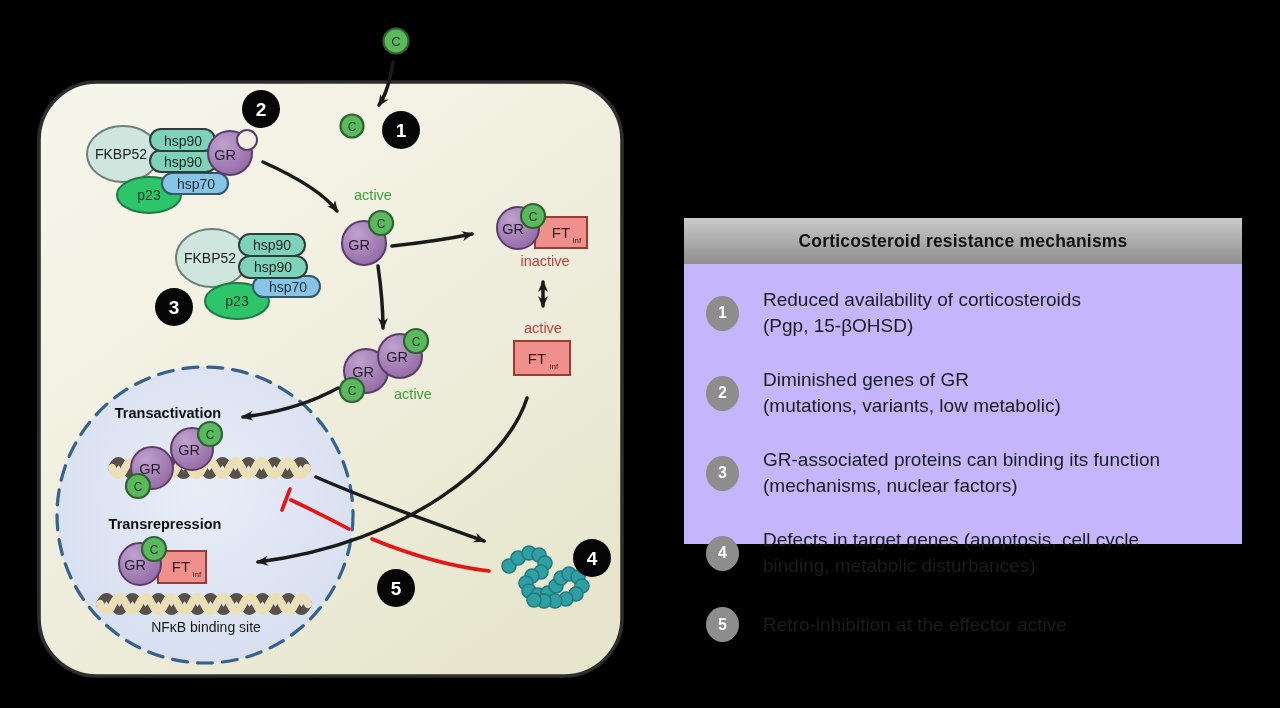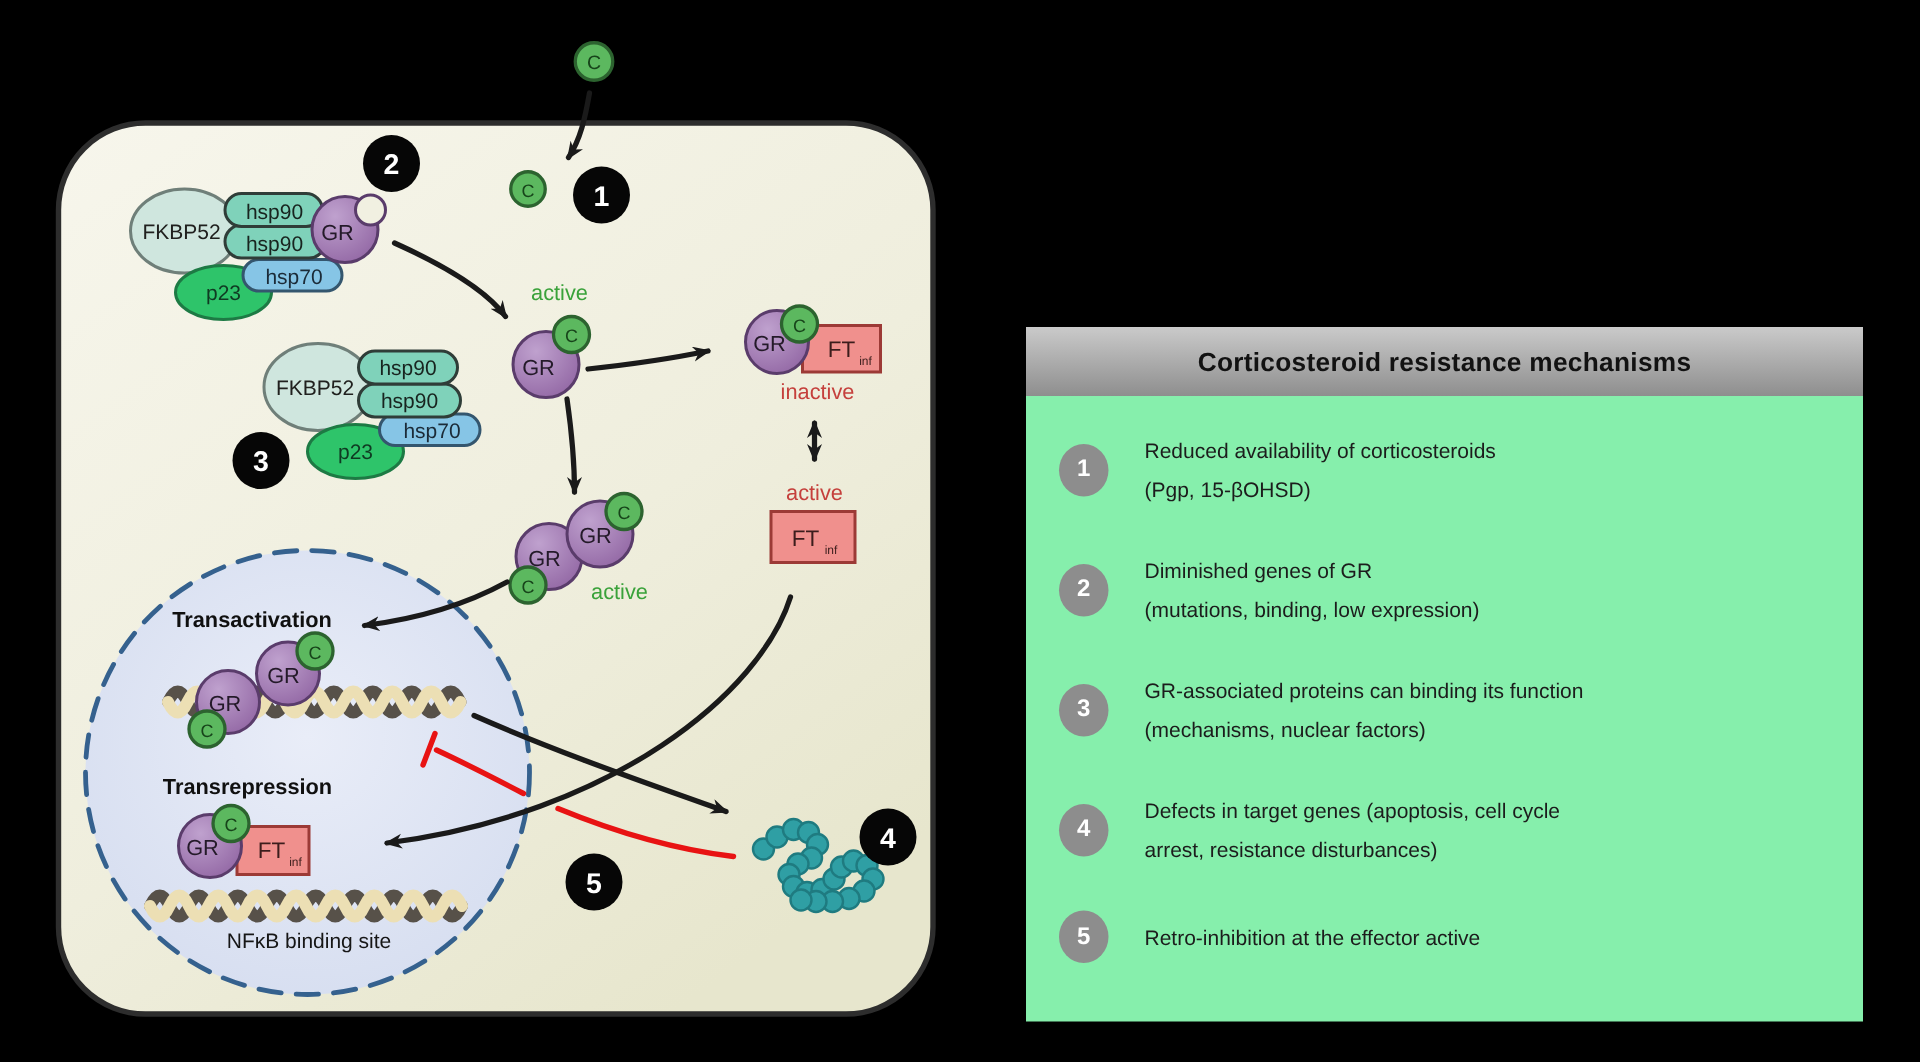--- a/index.html
+++ b/index.html
@@ -1,32 +1,32 @@
 <!DOCTYPE html>
 <html><head>
 <meta charset="utf-8">
 <style>
   html,body{margin:0;padding:0;background:#000;}
   .stage{position:relative;width:1280px;height:708px;background:#000;overflow:hidden;
          font-family:"Liberation Sans",sans-serif;}
   svg text{font-family:"Liberation Sans",sans-serif;}
 
   
-  .panel{position:absolute;left:684px;top:218px;width:558px;height:463px;
-         background:#86efac;display:flex;flex-direction:column;}
+  .panel{position:absolute;left:684px;top:218px;width:558px;height:326px;
+         background:#c4b5fd;display:flex;flex-direction:column;}
   .panel-header{height:46px;flex:0 0 46px;display:flex;align-items:center;justify-content:center;
          background:linear-gradient(#cacaca,#a9a9a9 55%,#8e8e8e);}
   .panel-title{font-size:17.5px;font-weight:bold;color:#121212;letter-spacing:.2px;}
   .panel-body{padding:23px 26px 0 22px;}
   .legend-item{display:flex;align-items:center;margin-bottom:28px;}
   .legend-item.single{margin-top:14px;}
   .legend-num{flex:0 0 33px;width:33px;height:35px;border-radius:50%;background:#8d8d8d;
          color:#fff;font-weight:bold;font-size:16px;display:flex;align-items:center;
          justify-content:center;margin-right:24px;}
-  .legend-text{font-size:14px;color:#1c1c1c;line-height:26px;white-space:nowrap;}
+  .legend-text{font-size:19px;color:#1c1c1c;line-height:26px;white-space:nowrap;}
 </style>
 </head>
 <body>
 
 <div class="stage">
 
   
   <svg width="662" height="708" viewBox="0 0 662 708">
     <defs>
       <linearGradient id="cellGrad" x1="0" y1="0" x2="0.7" y2="1">
@@ -241,35 +241,35 @@
         <div class="legend-num">1</div>
         <div class="legend-text">
           <div>Reduced availability of corticosteroids</div>
           <div>(Pgp, 15-βOHSD)</div>
         </div>
       </div>
       <div class="legend-item">
         <div class="legend-num">2</div>
         <div class="legend-text">
           <div>Diminished genes of GR</div>
-          <div>(mutations, binding, low expression)</div>
+          <div>(mutations, variants, low metabolic)</div>
         </div>
       </div>
       <div class="legend-item">
         <div class="legend-num">3</div>
         <div class="legend-text">
           <div>GR-associated proteins can binding its function</div>
           <div>(mechanisms, nuclear factors)</div>
         </div>
       </div>
       <div class="legend-item">
         <div class="legend-num">4</div>
         <div class="legend-text">
           <div>Defects in target genes (apoptosis, cell cycle</div>
-          <div>arrest, resistance disturbances)</div>
+          <div>binding, metabolic disturbances)</div>
         </div>
       </div>
       <div class="legend-item single">
         <div class="legend-num">5</div>
         <div class="legend-text">
           <div>Retro-inhibition at the effector active</div>
           <div></div>
         </div>
       </div>
     </div>

